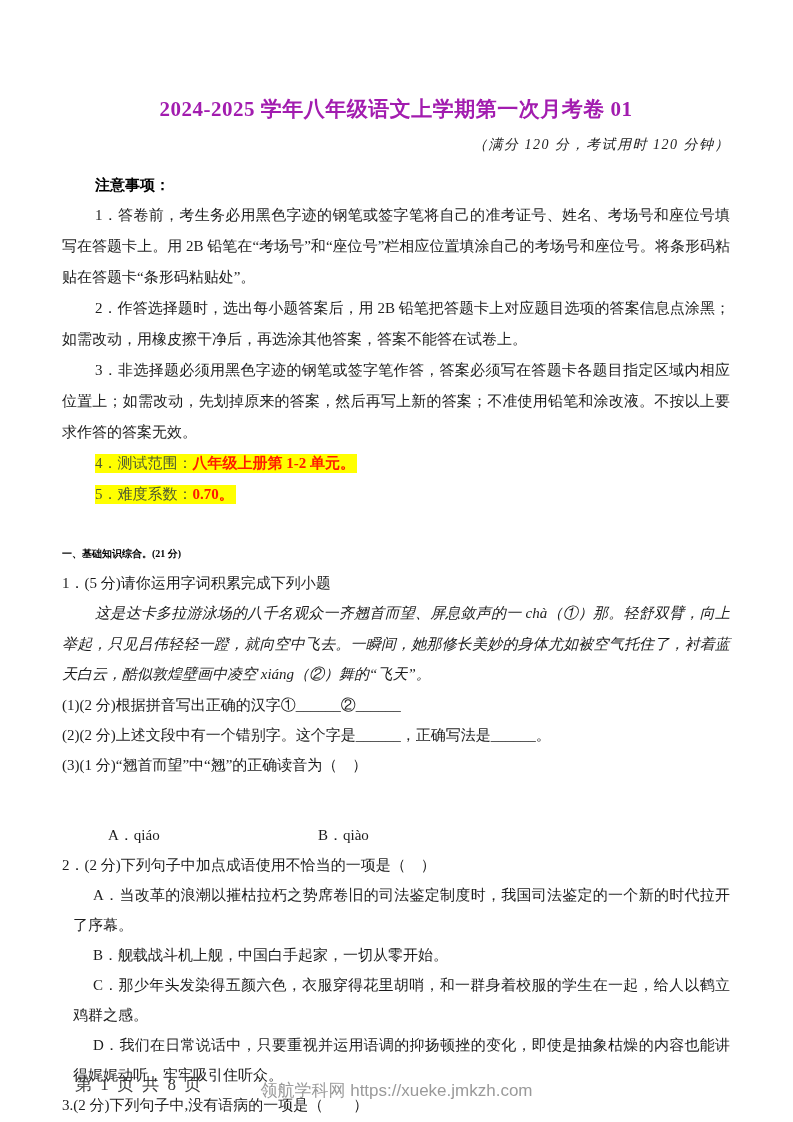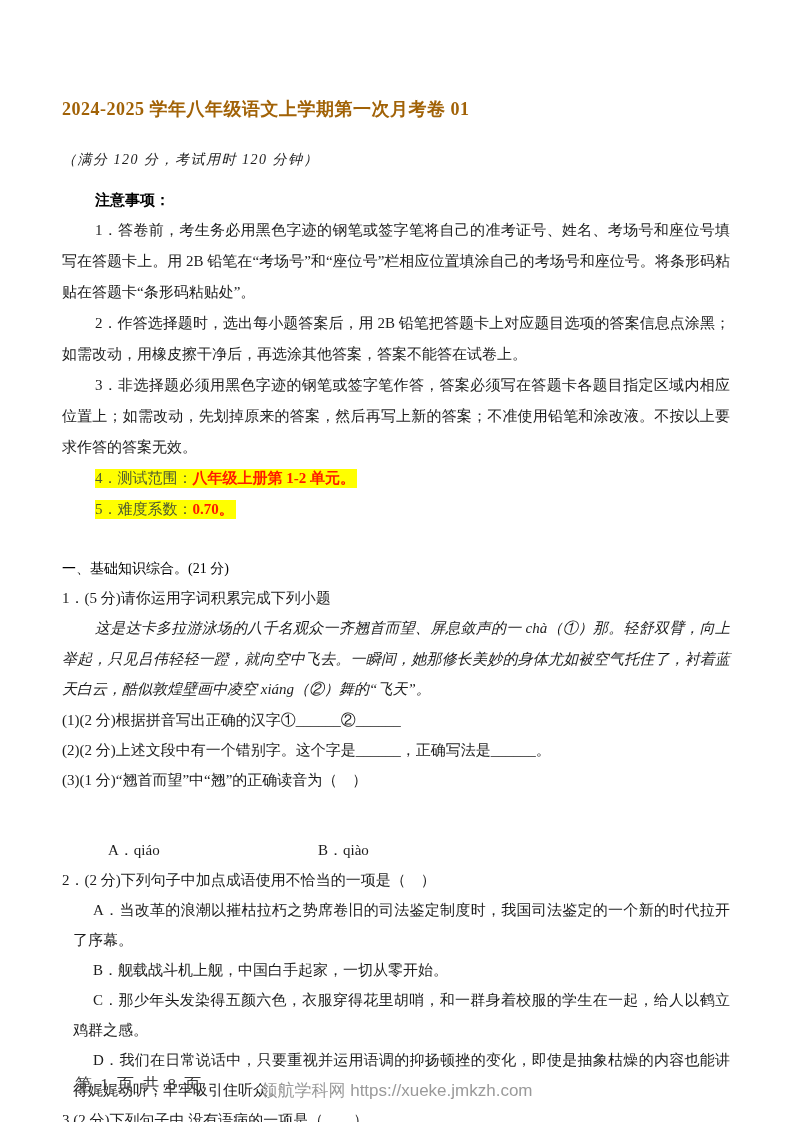--- a/index.html
+++ b/index.html
@@ -8,33 +8,33 @@
     width:793px;height:1122px;
     margin:0 auto;
     background:#ffffff;
     font-family:"Liberation Serif","DejaVu Serif",serif;
     color:#1c1c1c;
     overflow:hidden;
     box-sizing:border-box;
     padding:95px 63px 0 62px;
   }
   .title{
-    text-align:left;
-    font-size:18px;
+    text-align:center;
+    font-size:21px;
     font-weight:bold;
-    color:#a16207;
+    color:#a21caf;
     letter-spacing:.5px;
     line-height:28px;
   }
   .subtitle{
-    text-align:left;
+    text-align:right;
     font-size:14px;
     font-style:italic;
     letter-spacing:1.5px;
-    margin-top:27px;
+    margin-top:12px;
     line-height:20px;
   }
   .notice-heading{
     font-size:15px;
     font-weight:bold;
     color:#000;
     text-indent:2.2em;
     margin-top:17px;
     line-height:26px;
   }
@@ -43,22 +43,22 @@
     font-size:15px;
     line-height:31px;
     text-align:justify;
     text-indent:2.2em;
     margin:0;
   }
   .hl{background:#ffff00;padding:1px 2px 2px 0;}
   .note-label{color:#4f5b30;}
   .note-red{color:#ff1a00;font-weight:bold;}
   .section-heading{
-    font-size:14px;
-    font-weight:normal;
+    font-size:10px;
+    font-weight:bold;
     color:#000;
     margin-top:29px;
     line-height:29px;
   }
   .main{font-size:15px;}
   .stem{line-height:30px;margin:0;text-align:justify;}
   .passage{
     line-height:30.5px;
     margin:0;
     text-align:justify;

